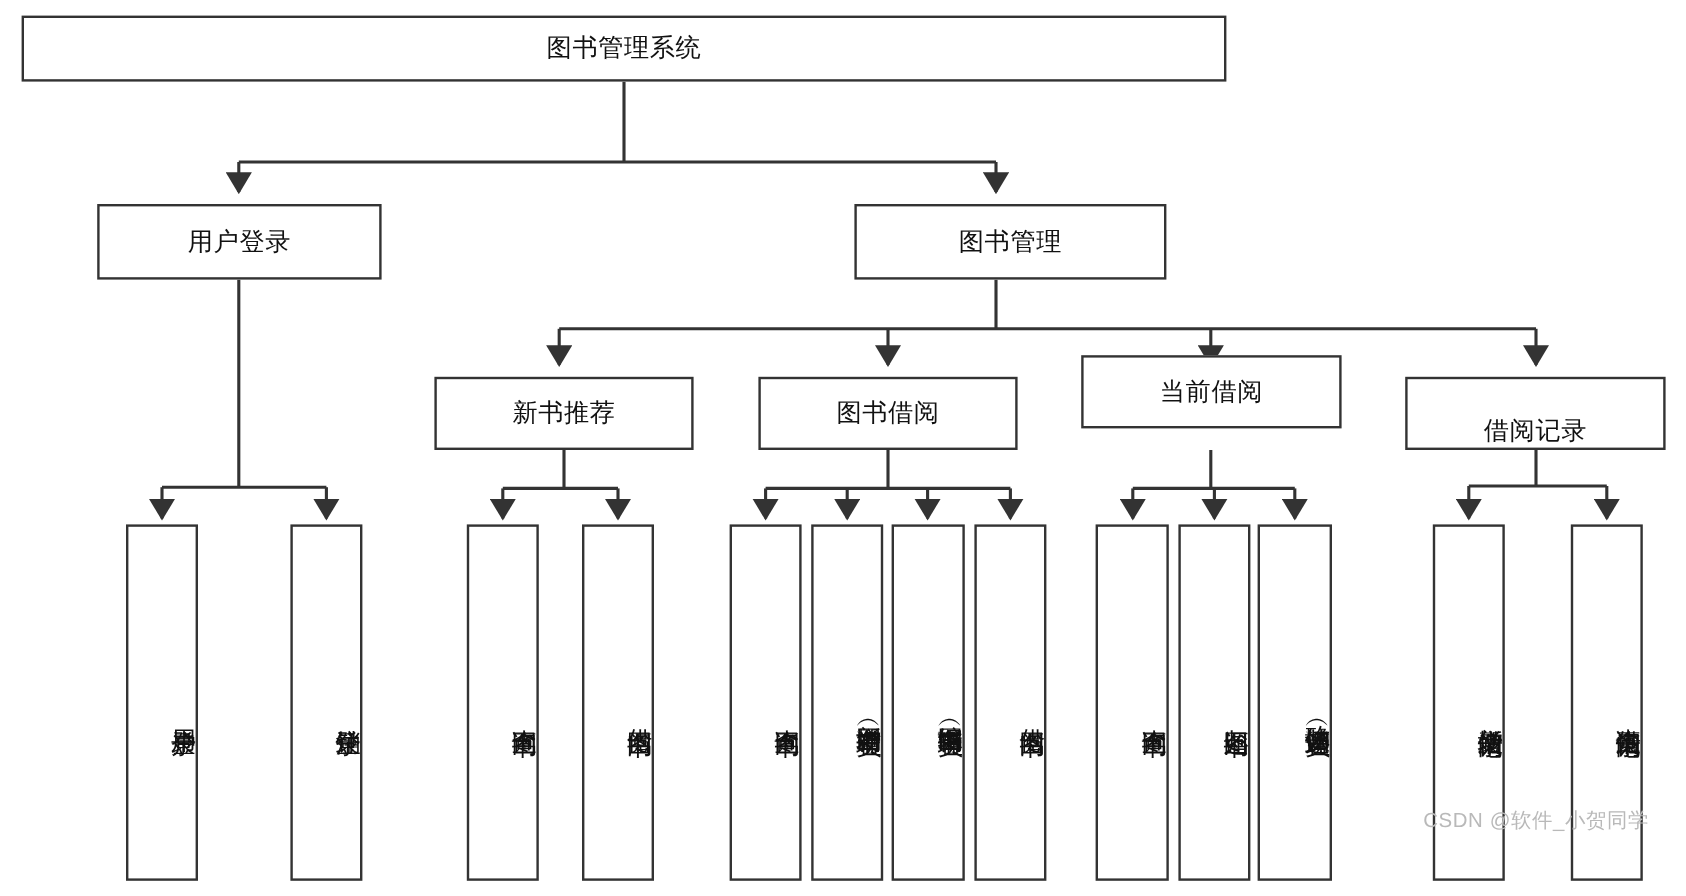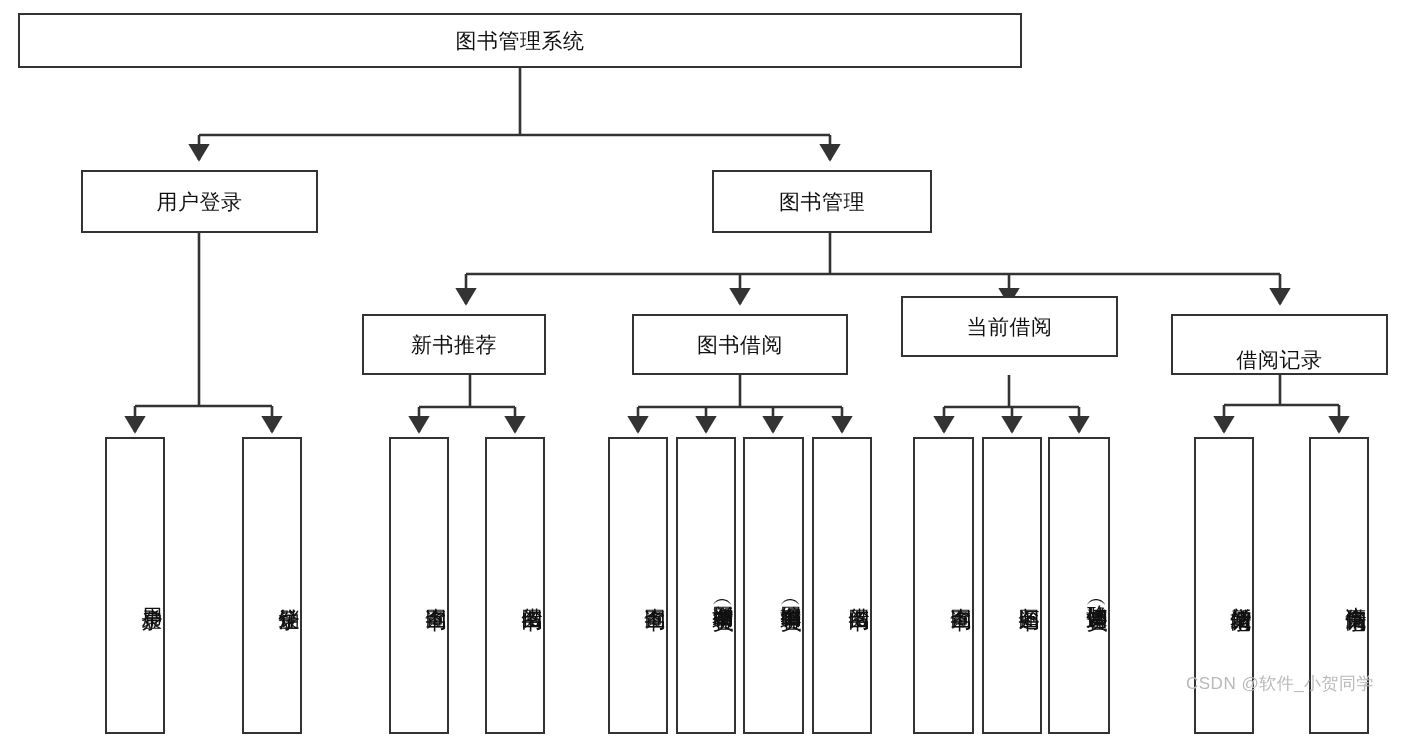--- a/index.html
+++ b/index.html
@@ -121,25 +121,25 @@
     </g>
   </svg>
 
   <div class="node horiz" style="left:18px; top:13px; width:1004px; height:55px;">
     <span>图书管理系统</span>
   </div>
 
   <div class="node horiz" style="left:81px; top:170px; width:237px; height:63px;">
     <span>用户登录</span>
   </div>
-  <div class="node horiz" style="left:712px; top:170px; width:220px; height:63px;">
+  <div class="node horiz" style="left:712px; top:170px; width:260px; height:63px;">
     <span>图书管理</span>
   </div>
 
-  <div class="node horiz" style="left:362px; top:314px; width:184px; height:61px;">
+  <div class="node horiz" style="left:362px; top:314px; width:216px; height:61px;">
     <span>新书推荐</span>
   </div>
   <div class="node horiz" style="left:632px; top:314px; width:216px; height:61px;align-items:center;">
     <span>图书借阅</span>
   </div>
   <div class="node horiz" style="left:901px; top:296px; width:217px; height:61px;">
     <span>当前借阅</span>
   </div>
   <div class="node horiz" style="left:1171px; top:314px; width:217px; height:61px;align-items:flex-end;">
     <span>借阅记录</span>

